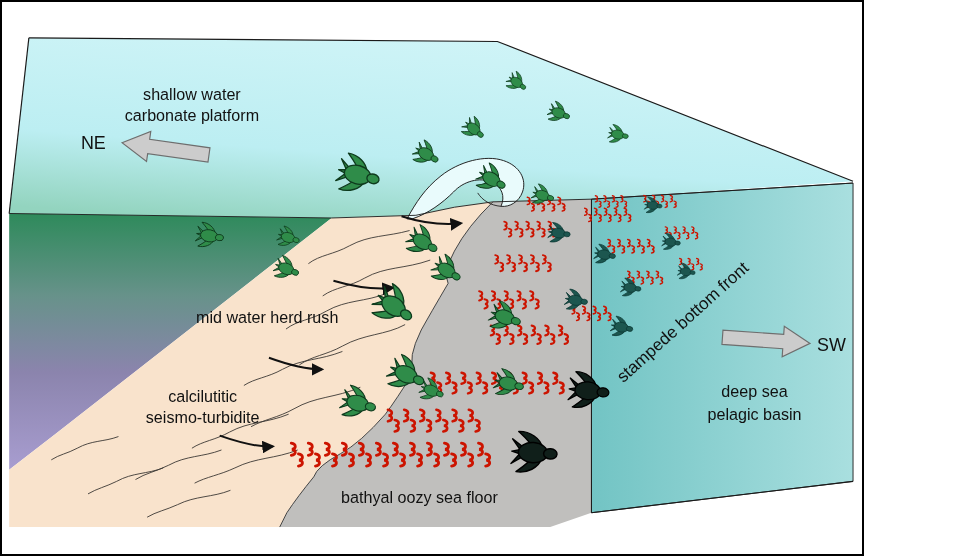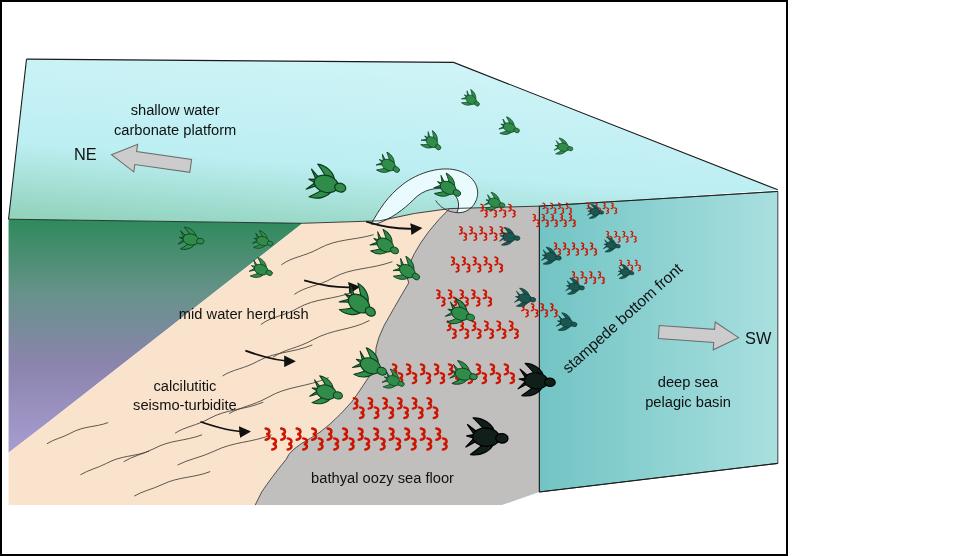--- a/index.html
+++ b/index.html
@@ -1,17 +1,17 @@
 <!DOCTYPE html>
 <html><head>
 <meta charset="utf-8">
 <style>
   html,body{margin:0;padding:0;background:#fff;}
   .stage{
-    position:relative;width:788px;height:556px;background:#fff;
+    position:relative;width:864px;height:556px;background:#fff;
     border:2px solid #000;box-sizing:border-box;overflow:hidden;
     font-family:"Liberation Sans","DejaVu Sans",sans-serif;
   }
   .stage svg{display:block;width:100%;height:100%;}
   .lbl{fill:#111;font-family:"Liberation Sans","DejaVu Sans",sans-serif;}
 </style>
 </head>
 <body>
 
 <div class="stage">

